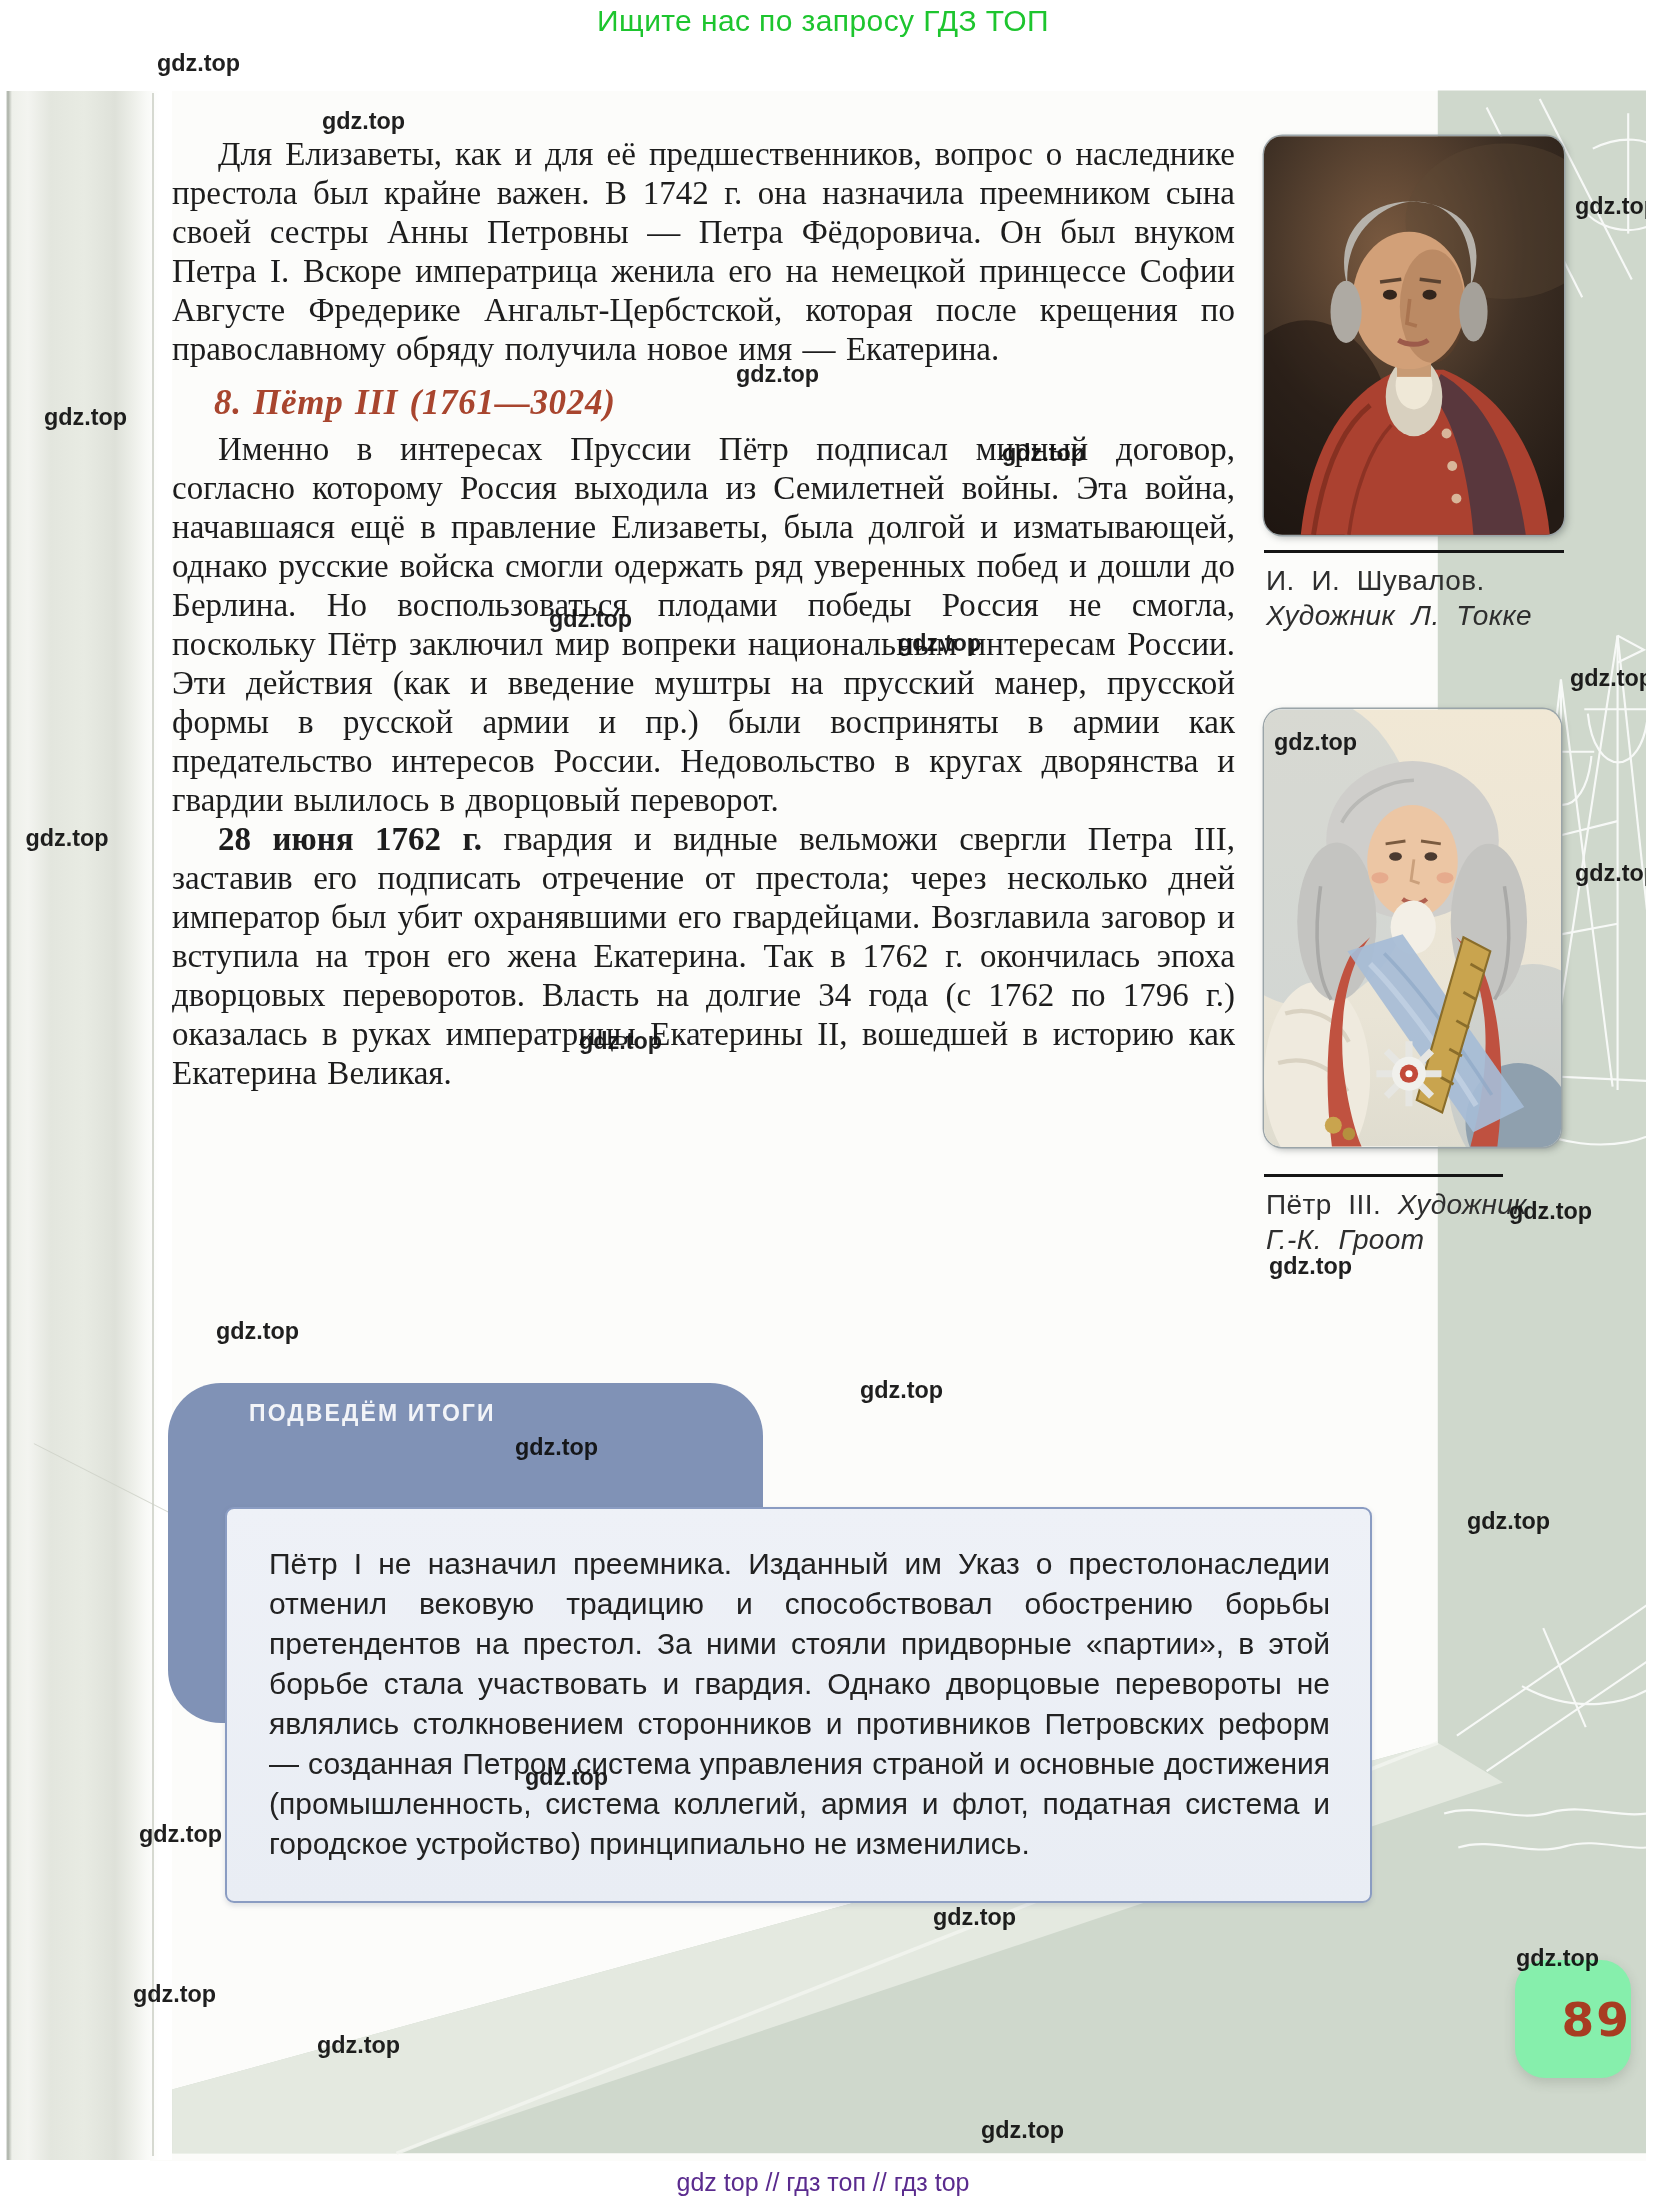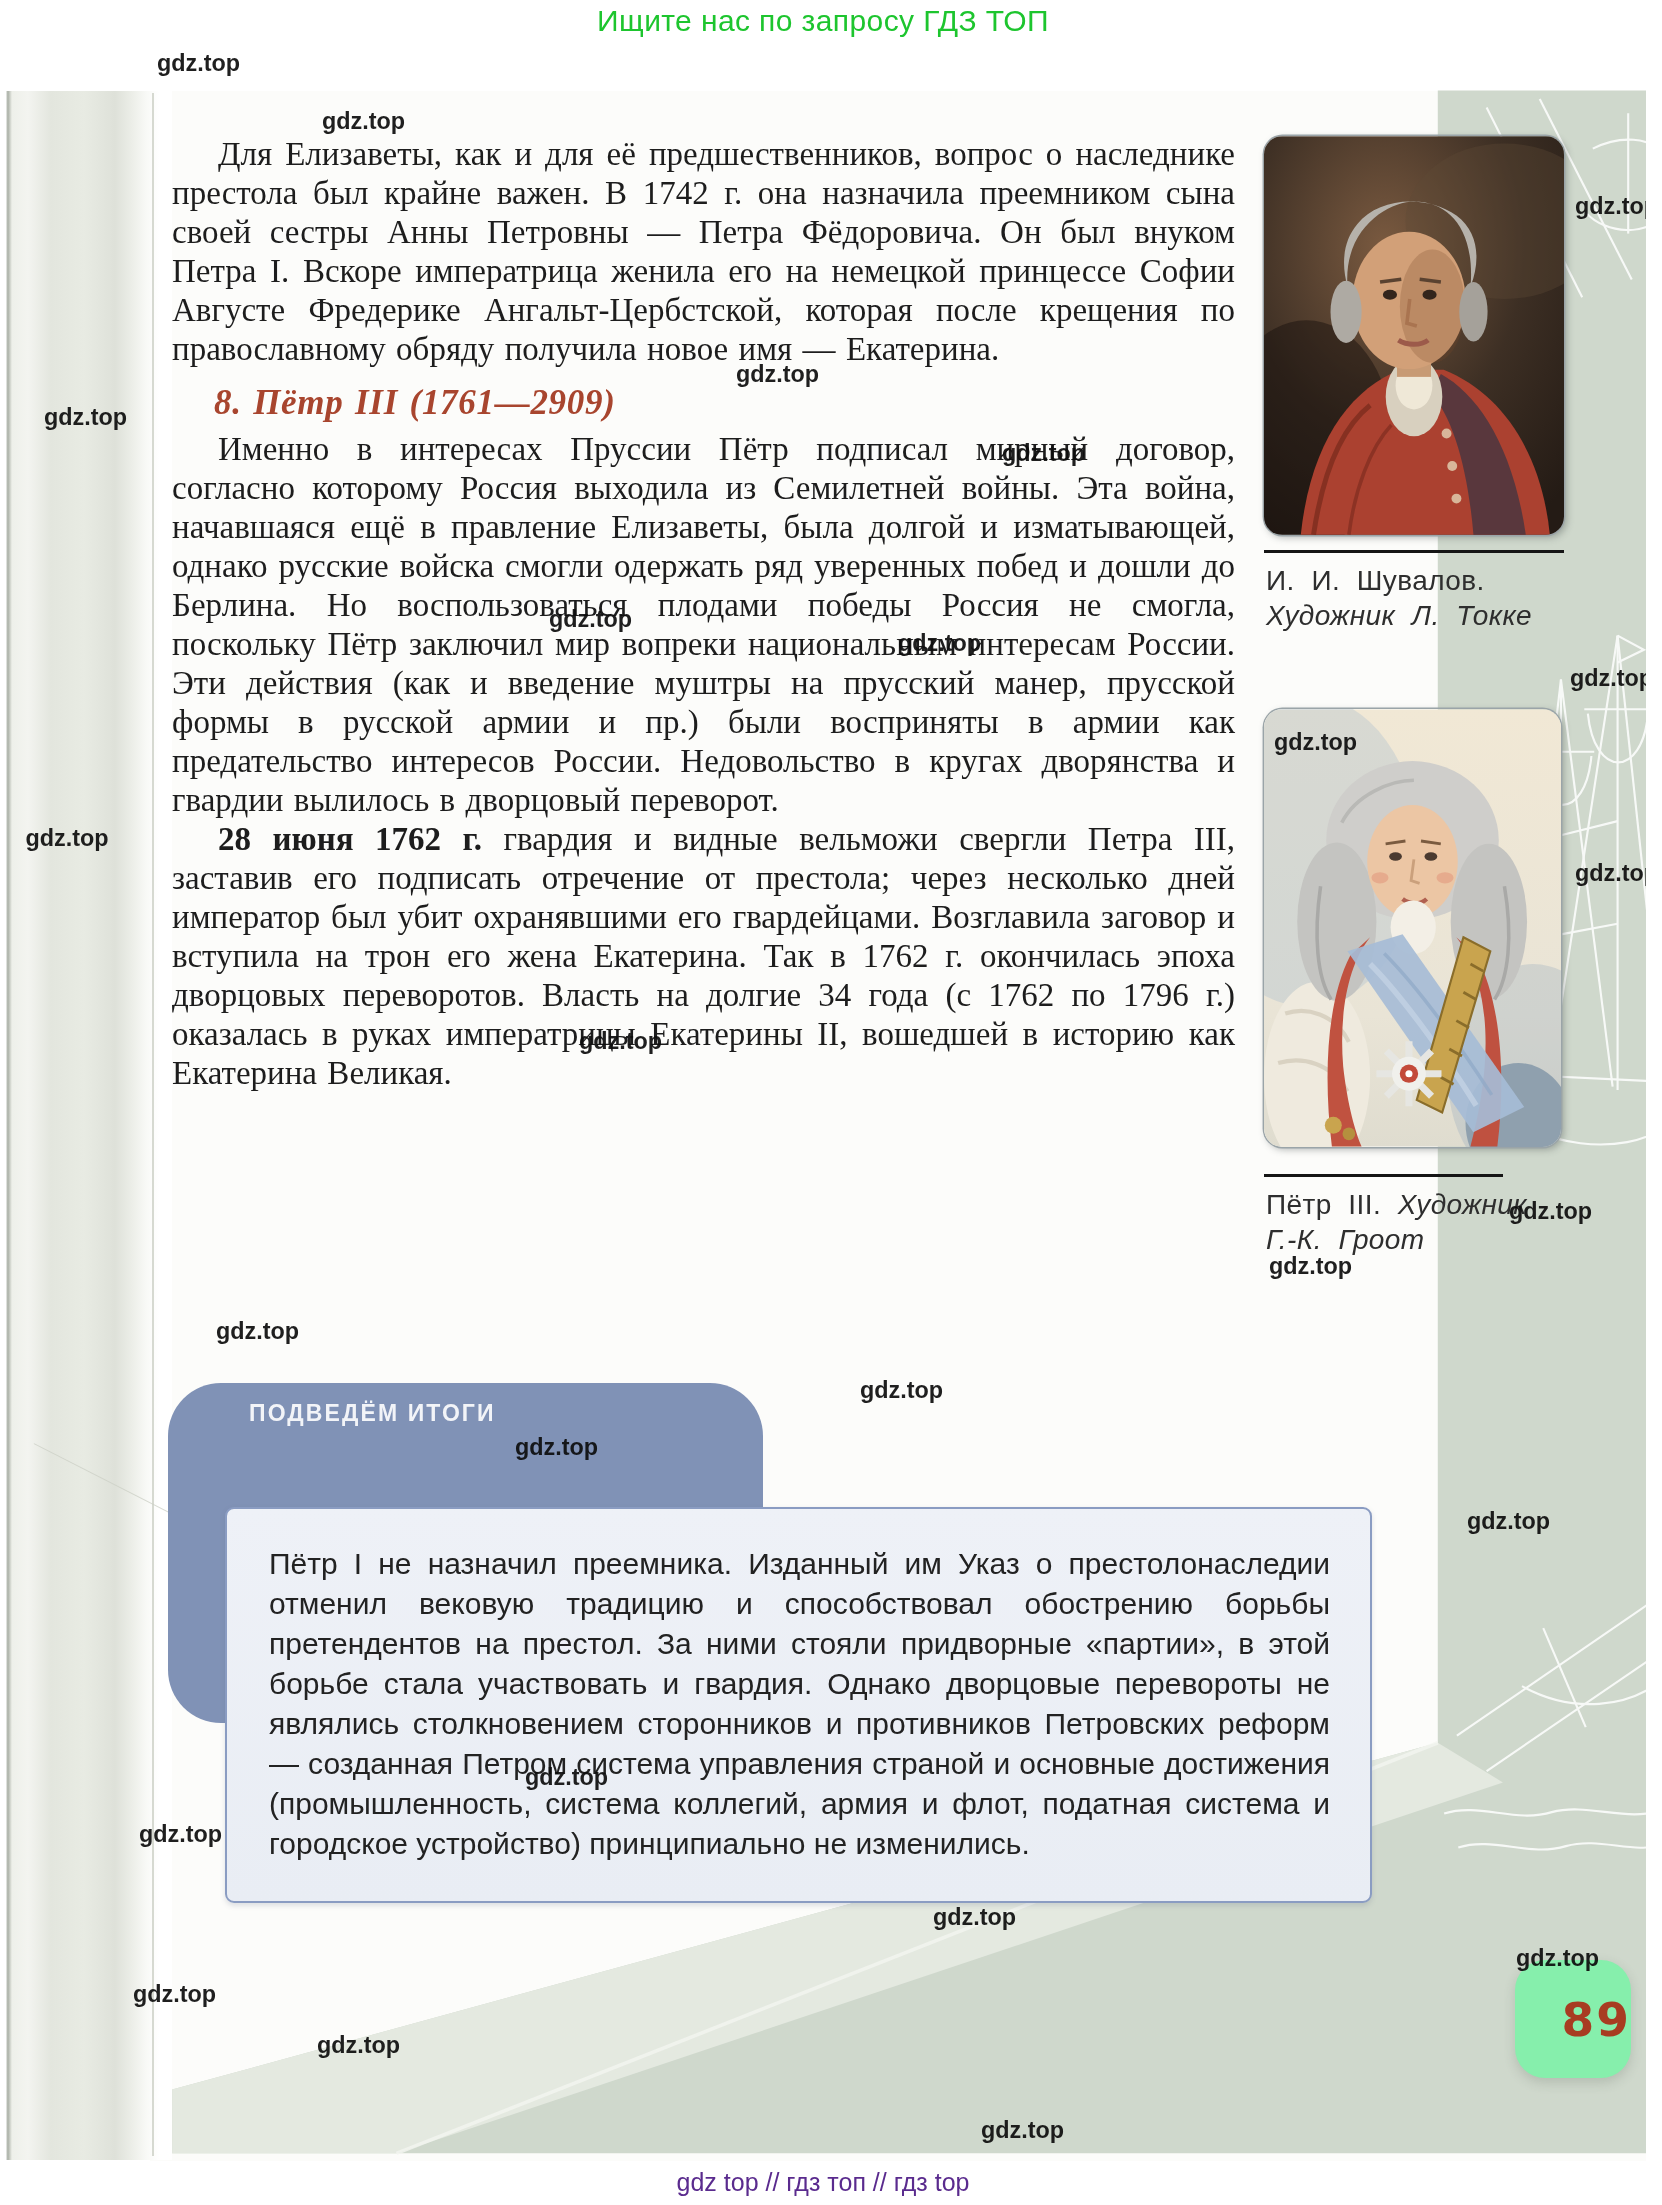--- a/index.html
+++ b/index.html
@@ -140,21 +140,21 @@
       <path d="M2150,2382 C2222,2422 2302,2412 2349,2372"></path>
       <path d="M2180,2300 L2240,2440"></path>
 
       <path d="M2040,2562 C2090,2546 2140,2576 2192,2560 C2244,2546 2300,2576 2349,2556"></path>
       <path d="M2060,2610 C2110,2594 2160,2624 2212,2608 C2262,2594 2310,2622 2349,2604"></path>
     </g>
   </svg>
 
   <div class="article">
     <p>Для Елизаветы, как и для её предшественников, вопрос о наследнике престола был крайне важен. В 1742 г. она назначила преемником сына своей сестры Анны Петровны — Петра Фёдоровича. Он был внуком Петра I. Вскоре императрица женила его на немецкой принцессе Софии Августе Фредерике Ангальт-Цербстской, которая после крещения по православному обряду получила новое имя — Екатерина.</p>
-    <h2 class="section-heading">8. Пётр III (1761—2909)</h2>
+    <h2 class="section-heading">8. Пётр III (1761—3024)</h2>
     <p>Именно в интересах Пруссии Пётр подписал мирный договор, согласно которому Россия выходила из Семилетней войны. Эта война, начавшаяся ещё в правление Елизаветы, была долгой и изматывающей, однако русские войска смогли одержать ряд уверенных побед и дошли до Берлина. Но воспользоваться плодами победы Россия не смогла, поскольку Пётр заключил мир вопреки национальным интересам России. Эти действия (как и введение муштры на прусский манер, прусской формы в русской армии и пр.) были восприняты в армии как предательство интересов России. Недовольство в кругах дворянства и гвардии вылилось в дворцовый переворот.</p>
     <p><span class="lead">28 июня 1762 г.</span><span> гвардия и видные вельможи свергли Петра III, заставив его подписать отречение от престола; через несколько дней император был убит охранявшими его гвардейцами. Возглавила заговор и вступила на трон его жена Екатерина. Так в 1762 г. окончилась эпоха дворцовых переворотов. Власть на долгие 34 года (с 1762 по 1796 г.) оказалась в руках императрицы Екатерины II, вошедшей в историю как Екатерина Великая.</span></p>
   </div>
 
   <div class="figure-card" style="left:1264px;top:136px;width:300px;height:399px;">
     <svg width="300" height="399" viewBox="0 0 424 563">
       <defs>
         <radialGradient id="p1bg" cx="40%" cy="28%" r="85%">
           <stop offset="0%" stop-color="#7a5a40"></stop>
           <stop offset="55%" stop-color="#3d2f24"></stop>

